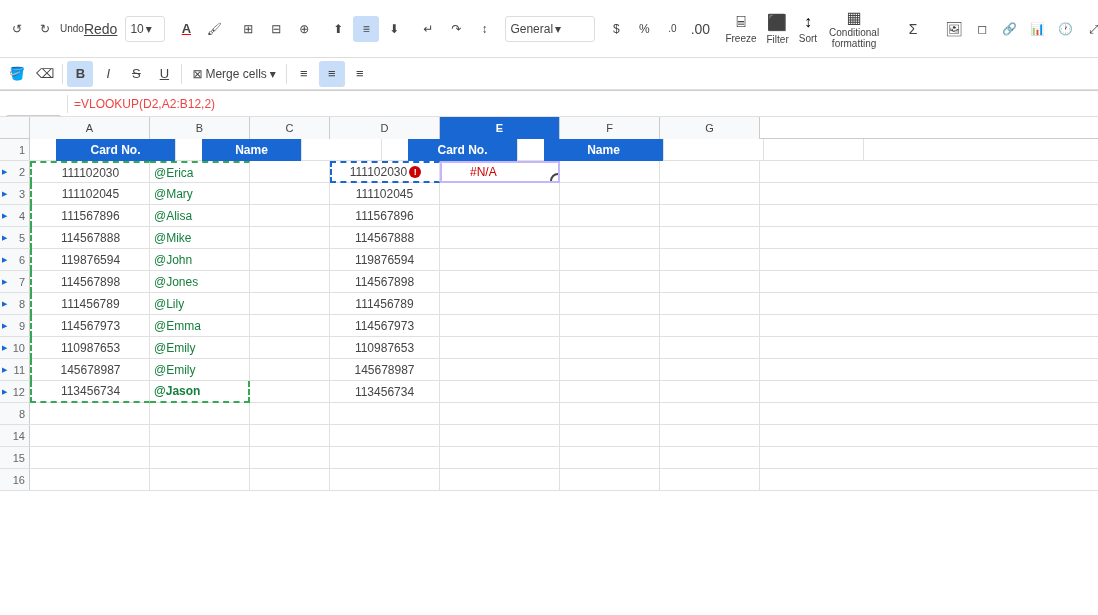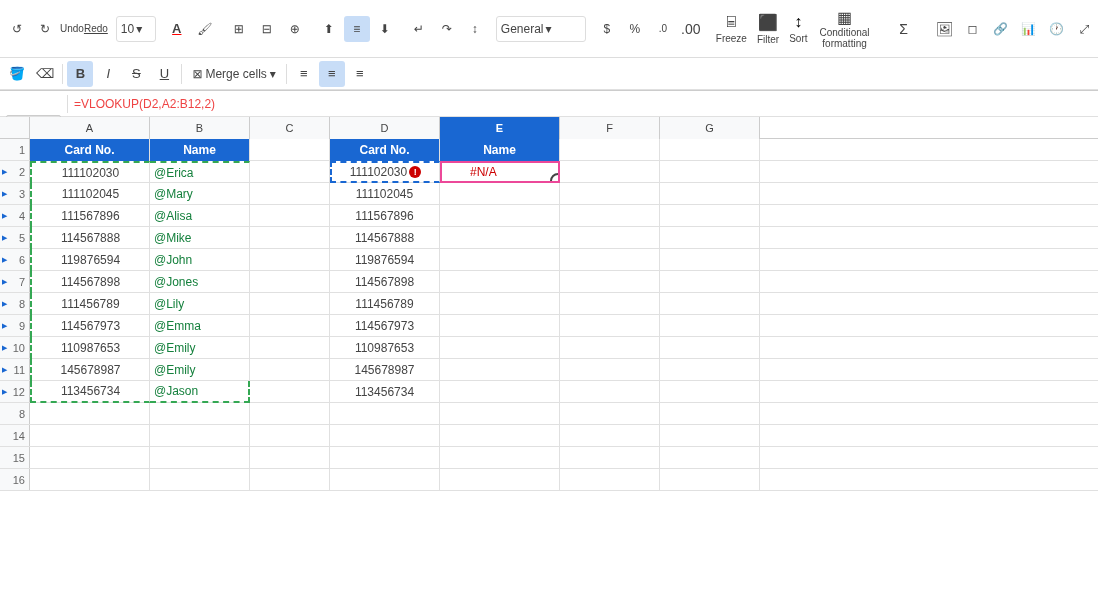--- a/index.html
+++ b/index.html
@@ -126,32 +126,33 @@
       display: flex; align-items: center;
       height: 22px; font-size: 12px; color: #444;
       border-right: 1px solid #e0e0e0;
       padding: 0 4px;
       overflow: hidden;
     }
     .cell.center { justify-content: center; text-align: center; }
     .cell.blue-header {
       background: #1967d2; color: #fff; font-weight: bold;
       justify-content: center;
+      margin-left: 26px;
     }
     .cell.blue-link { color: #15803d; }
     .cell.selected-cell {
-      border: 2px solid #ec4899;
+      border: 2px solid #c4b5fd;
       background: #fff;
       padding-left: 28px;
     }
     .cell.error-text { color: #c00; }
 
     
     .dashed-col-A { border-left: 2px dashed #34a853 !important; }
-    .dashed-col-B { border-right: 2px dashed #34a853 !important; }
+    .dashed-col-B { border-right: 2px dashed #34a853 !important; font-weight: bold; }
     .dashed-row-top { border-top: 2px dashed #34a853 !important; }
     .dashed-row-bot { border-bottom: 2px dashed #34a853 !important; }
 
     
     .dashed-blue-top { border-top: 2px dashed #1967d2 !important; }
     .dashed-blue-bot { border-bottom: 2px dashed #1967d2 !important; }
     .dashed-blue-left { border-left: 2px dashed #1967d2 !important; }
 
     
     .error-badge {
@@ -186,21 +187,21 @@
 </head>
 <body>
 
 <div id="toolbars">
 
   <div id="combined-toolbar">
 
     <button class="tb-btn" title="Undo">↺</button>
     <button class="tb-btn" title="Redo">↻</button>
     <span style="font-size:10px;color:#444;">Undo</span>
-    <span style="font-size:10px;color:#444;margin-left:-2px;text-decoration:underline;">Redo</span>
+    <span style="font-size:14px;color:#444;margin-left:-2px;text-decoration:underline;">Redo</span>
 
     <div class="tb-divider"></div>
 
     <div class="tb-dropdown font-size-box">
       <span>10</span>
       <span>▾</span>
     </div>
 
     <div class="tb-divider"></div>
 

